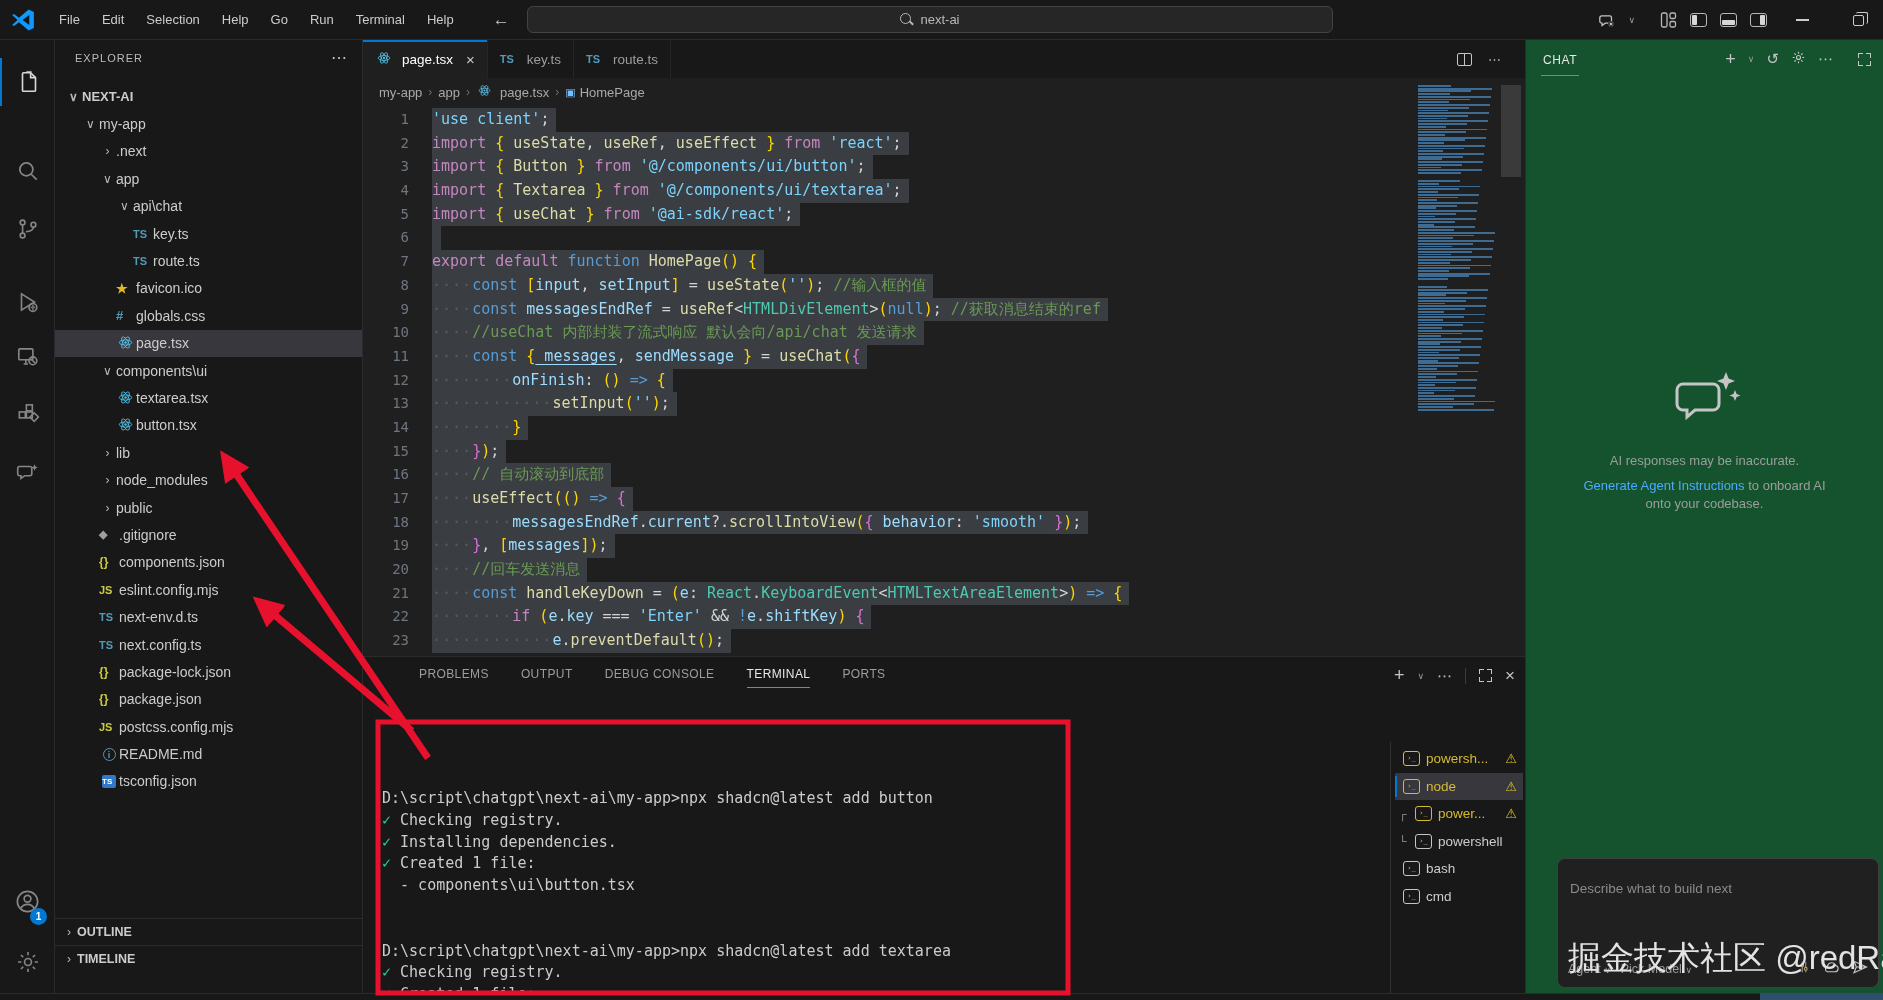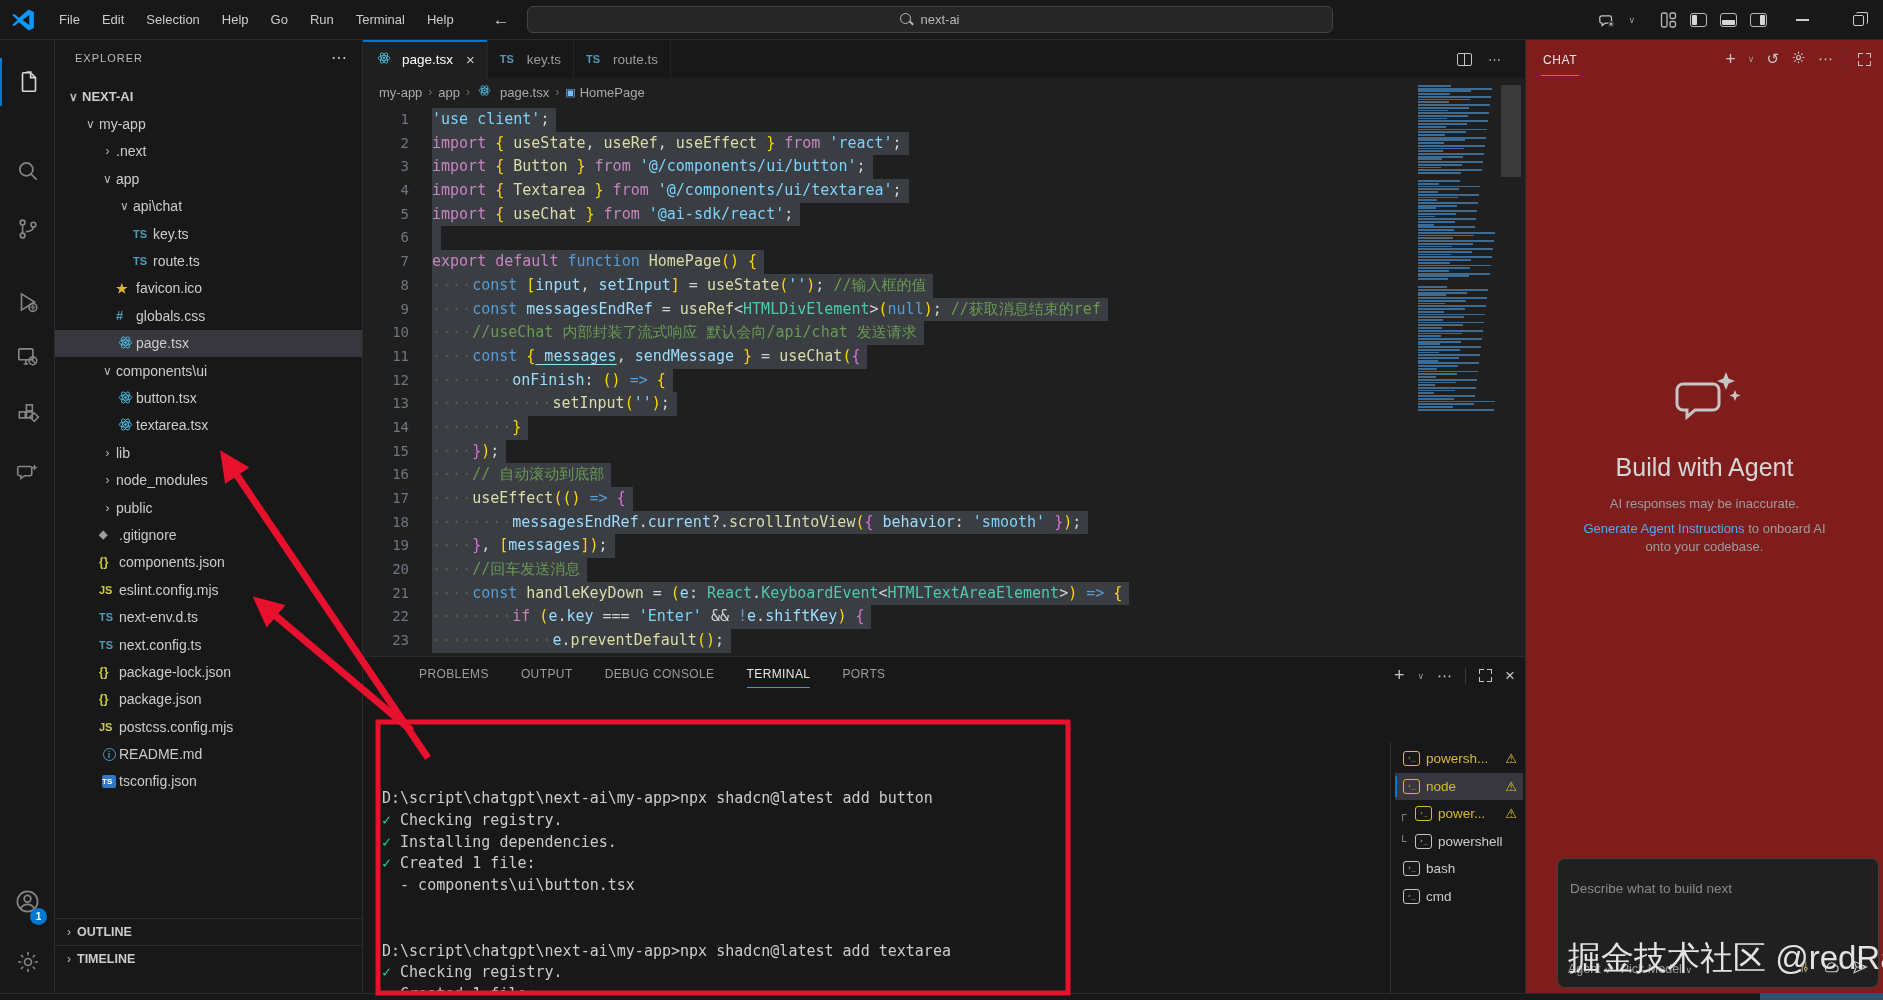--- a/index.html
+++ b/index.html
@@ -120,21 +120,21 @@
   .shell-row.selected { background:#37373d; }
   .shell-row.selected::before { content:""; position:absolute; left:0; top:3px; bottom:3px; width:2px; background:#0078d4; }
   .shell-row .branch { width:10px; color:#9d9d9d; font-size:11px; margin-left:-4px; }
   .tico { width:17px; height:15px; border:1.4px solid #c5c5c5; border-radius:3px; flex:none;
      font-size:7px; line-height:13px; text-align:center; color:#c5c5c5; font-family:"DejaVu Sans Mono",monospace; }
   .shell-row.yellow .tico { border-color:#d7ba32; color:#d7ba32; }
   .shell-row.yellow .sh-label { color:#d7ba32; }
   .warn { margin-left:auto; margin-right:6px; color:#e2c421; font-size:13px; }
 
   
-  #chat { position:absolute; left:1525px; top:40px; width:358px; height:953px; background:#7f1d1d;
+  #chat { position:absolute; left:1525px; top:40px; width:358px; height:953px; background:#14532d;
      border-left:1px solid #2b2b2b; overflow:hidden; }
   #chat-header { position:absolute; left:0; top:0; width:100%; height:38px; display:flex; align-items:center; }
   #chat-tab { margin-left:15px; color:#e7e7e7; font-size:12px; letter-spacing:0.6px; padding:10px 2px 8px; border-bottom:1.5px solid #3794ff; }
   #chat-actions { margin-left:auto; display:flex; align-items:center; gap:12px; padding-right:12px; color:#c5c5c5; font-size:15px;}
   #chat-empty { position:absolute; left:0; top:330px; width:100%; text-align:center; }
   #chat-empty .big-ico { margin-bottom:18px; }
   #chat-title { font-size:25px; color:#d6d6d6; margin-bottom:14px; font-weight:400;}
   #chat-sub { font-size:13px; color:#9d9d9d; margin-bottom:10px; }
   #chat-link-line { font-size:13px; color:#9d9d9d; white-space:nowrap; }
   #chat-link-line a { color:#4daafc; text-decoration:none; }
@@ -346,32 +346,32 @@
         </div>
         <div class="tree-row" style="padding-left:61px;">
           <span class="react-ico"><svg viewBox="0 0 24 24" width="15" height="15">
               <g fill="none" stroke="#4fc1e9" stroke-width="1.4">
                 <ellipse cx="12" cy="12" rx="10" ry="4.2"></ellipse>
                 <ellipse cx="12" cy="12" rx="10" ry="4.2" transform="rotate(60 12 12)"></ellipse>
                 <ellipse cx="12" cy="12" rx="10" ry="4.2" transform="rotate(120 12 12)"></ellipse>
               </g>
               <circle cx="12" cy="12" r="2" fill="#4fc1e9"></circle>
             </svg></span>
-          <span>button.tsx</span>
+          <span>textarea.tsx</span>
         </div>
         <div class="tree-row" style="padding-left:61px;">
           <span class="react-ico"><svg viewBox="0 0 24 24" width="15" height="15">
               <g fill="none" stroke="#4fc1e9" stroke-width="1.4">
                 <ellipse cx="12" cy="12" rx="10" ry="4.2"></ellipse>
                 <ellipse cx="12" cy="12" rx="10" ry="4.2" transform="rotate(60 12 12)"></ellipse>
                 <ellipse cx="12" cy="12" rx="10" ry="4.2" transform="rotate(120 12 12)"></ellipse>
               </g>
               <circle cx="12" cy="12" r="2" fill="#4fc1e9"></circle>
             </svg></span>
-          <span>textarea.tsx</span>
+          <span>button.tsx</span>
         </div>
         <div class="tree-row" style="padding-left:44px;">
           <span class="chev">›</span>
           <span>lib</span>
         </div>
         <div class="tree-row" style="padding-left:44px;">
           <span class="chev">›</span>
           <span>node_modules</span>
         </div>
         <div class="tree-row" style="padding-left:44px;">
@@ -709,21 +709,20 @@
       </span>
     </div>
     <div id="chat-empty">
       <div class="big-ico">
         <svg width="72" height="62" viewBox="0 0 72 62" fill="none" stroke="#c5c5c5" stroke-width="3">
           <path d="M14 14h30a6 6 0 0 1 6 6v14a6 6 0 0 1-6 6H26l-8 7v-7h-4a6 6 0 0 1-6-6V20a6 6 0 0 1 6-6z"></path>
           <path d="M57 2l2.6 6.4L66 11l-6.4 2.6L57 20l-2.6-6.4L48 11l6.4-2.6z" fill="#c5c5c5" stroke="none"></path>
           <path d="M66 20l1.6 3.9 3.9 1.6-3.9 1.6L66 31l-1.6-3.9-3.9-1.6 3.9-1.6z" fill="#c5c5c5" stroke="none"></path>
         </svg>
       </div>
-      <div id="chat-title">Build with Agent</div>
       <div id="chat-sub">AI responses may be inaccurate.</div>
       <div id="chat-link-line">
         <a href="#">Generate Agent Instructions</a><span> to onboard AI</span>
       </div>
       <div id="chat-line2">onto your codebase.</div>
     </div>
     <div id="chat-input">
       <div id="chat-placeholder">Describe what to build next</div>
       <div id="chat-bottom">
         <span><span>Agent</span> <span class="dd-chev">∨</span></span>

